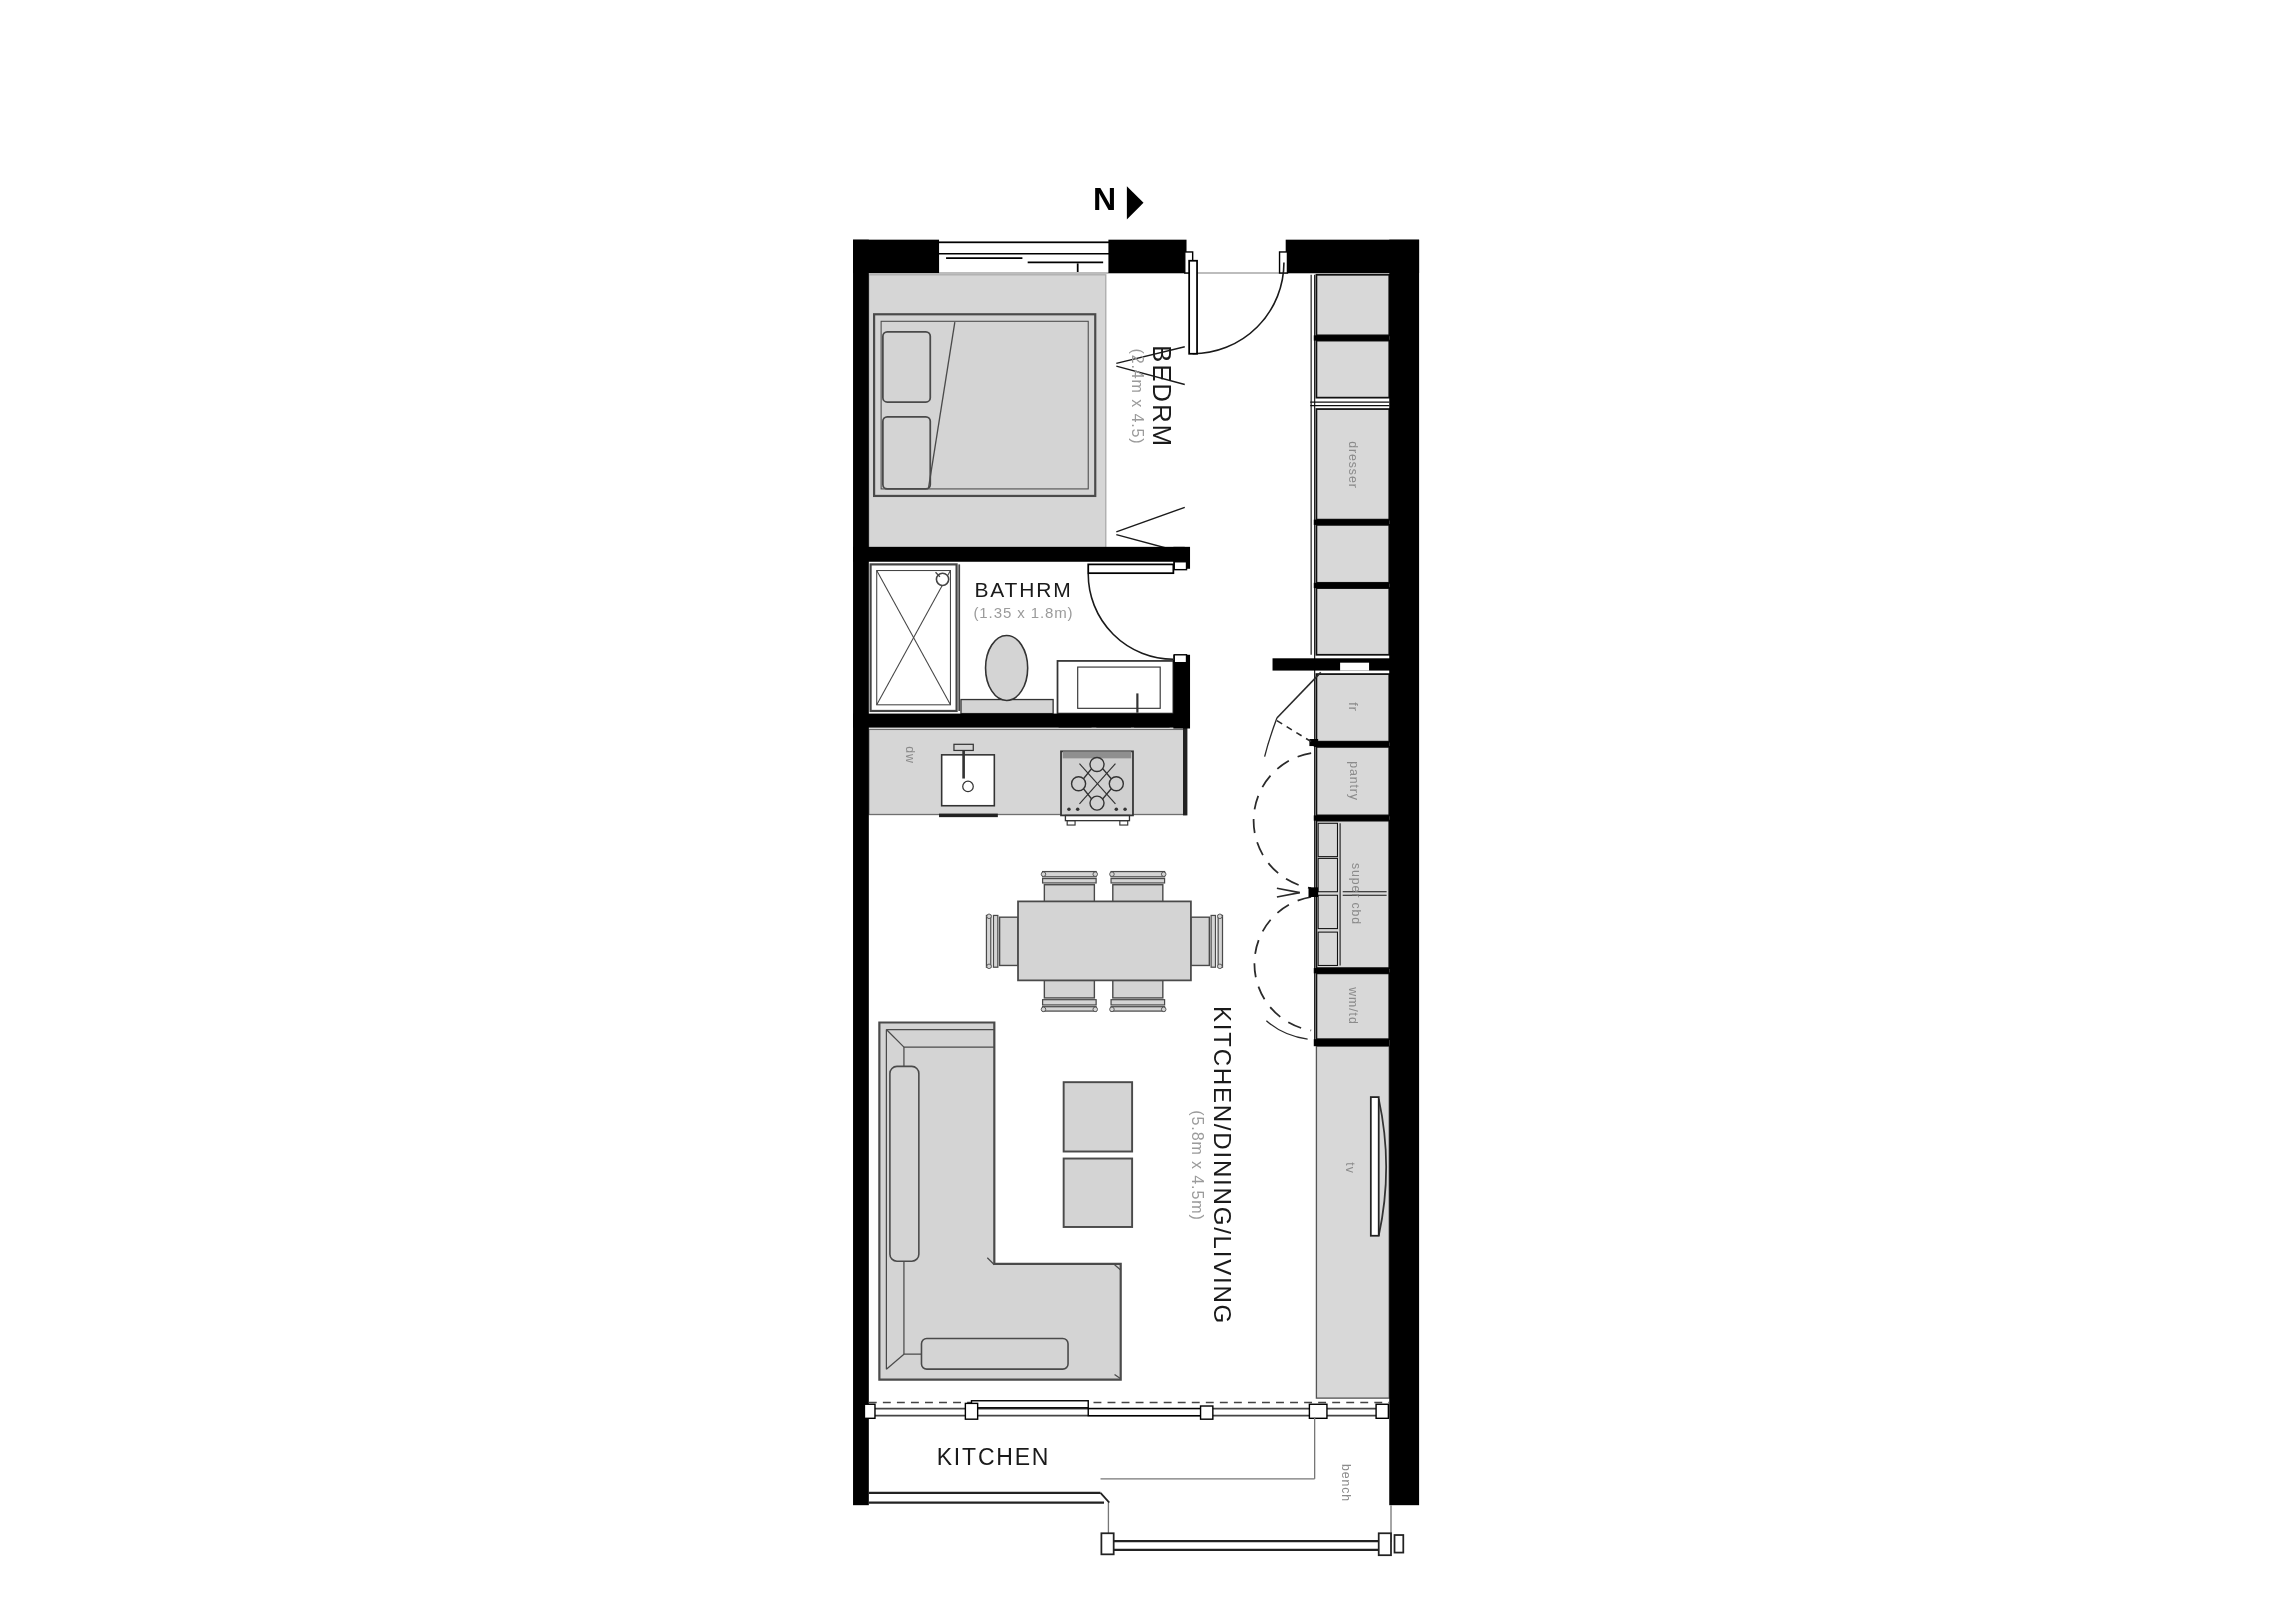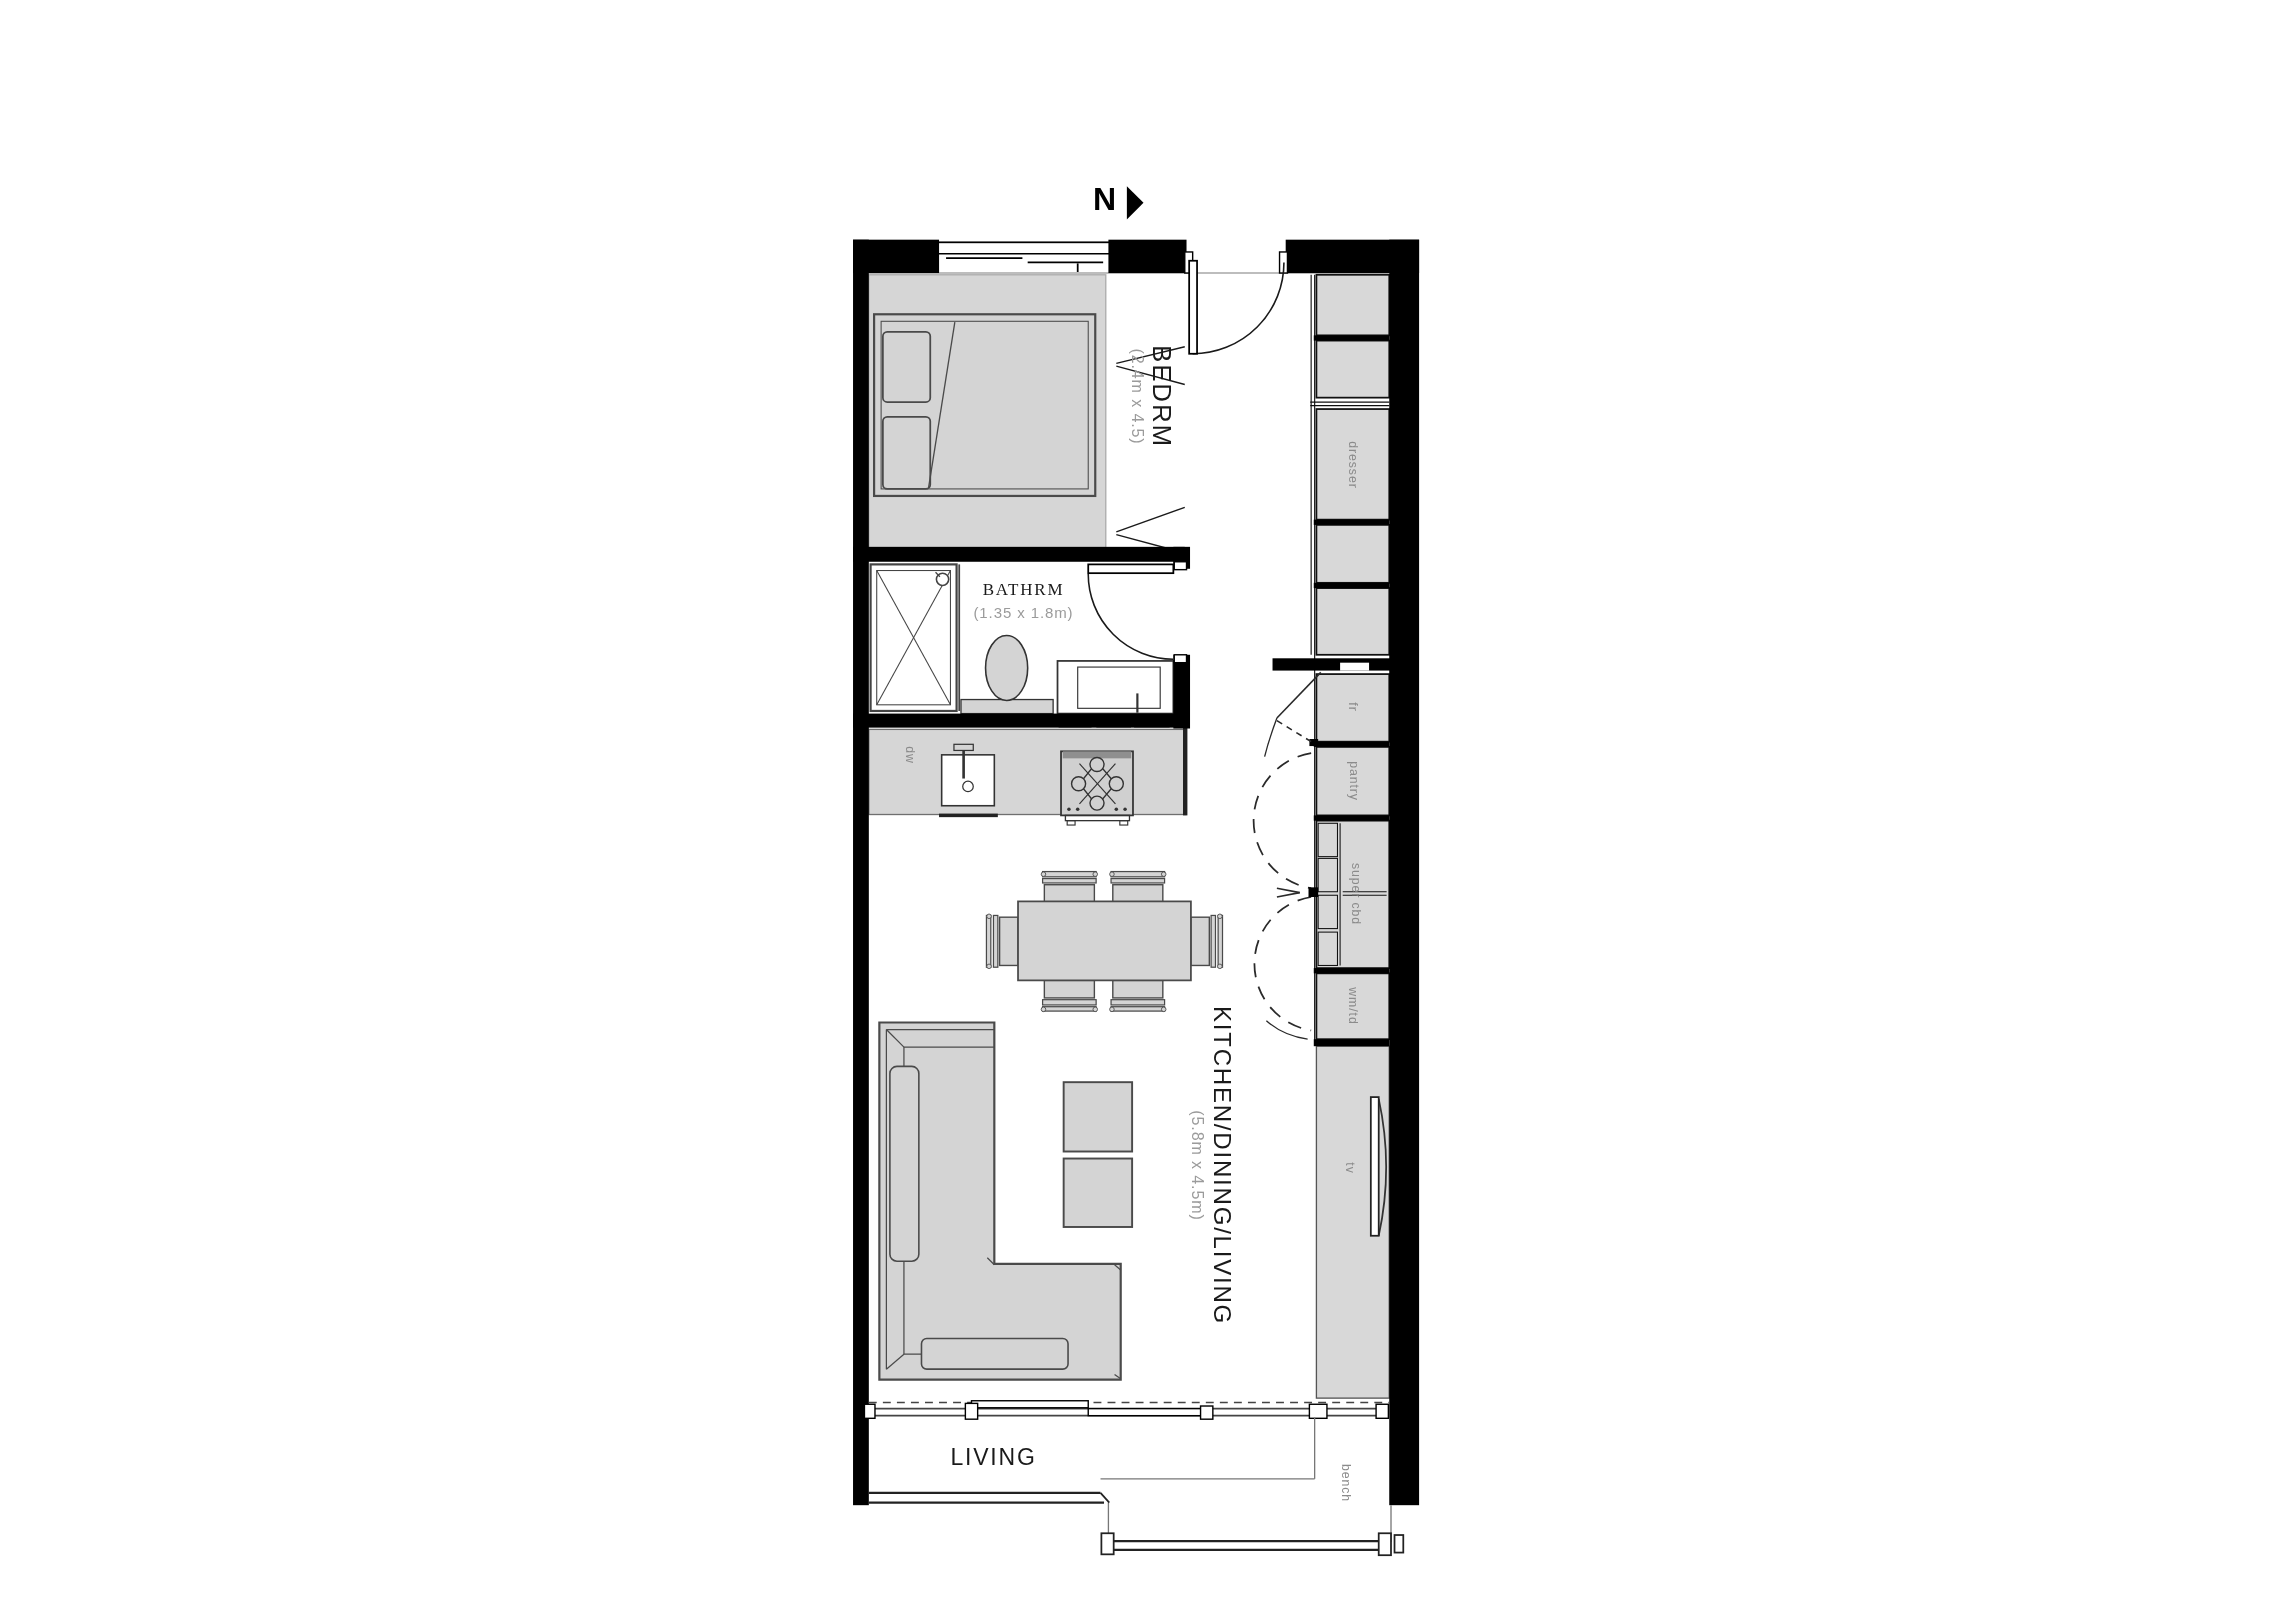--- a/index.html
+++ b/index.html
@@ -294,31 +294,31 @@
 </svg>
 
 <div class="north" style="left:1093px;top:181px;">N</div>
 
 <div class="rot" style="left:1072px;top:371px;width:158px;height:51px;">
   <div class="room-title" style="font-size:26px;">BEDRM</div>
   <div class="room-dim">(2.4m x 4.5)</div>
 </div>
 
 <div class="hor" style="left:936px;top:577px;width:175px;">
-  <div class="room-title" style="font-size:17px;line-height:26px;font-family:Liberation Serif, serif;">BATHRM</div>
+  <div class="room-title" style="font-size:21px;line-height:26px;">BATHRM</div>
   <div class="room-dim" style="font-size:15px;line-height:19.3px;">(1.35 x 1.8m)</div>
 </div>
 
 <div class="rot" style="left:1066px;top:1141px;width:290px;height:49px;">
   <div class="room-title">KITCHEN/DINING/LIVING</div>
   <div class="room-dim">(5.8m x 4.5m)</div>
 </div>
 
 <div class="hor" style="left:906px;top:1443px;width:175px;">
-  <div class="room-title" style="font-size:23px;">LIVING</div>
+  <div class="room-title" style="font-size:23px;">KITCHEN</div>
 </div>
 
 <div class="rot fix" style="left:1326px;top:458px;width:53px;height:14px;">dresser</div>
 <div class="rot fix" style="left:1341px;top:700px;width:24.6px;height:14px;">fr</div>
 <div class="rot fix" style="left:1327px;top:774px;width:53px;height:14px;">pantry</div>
 <div class="rot fix" style="left:1321px;top:887px;width:70px;height:14px;">super cbd</div>
 <div class="rot fix" style="left:1331px;top:999px;width:44px;height:14px;">wm/td</div>
 <div class="rot fix" style="left:1337px;top:1161px;width:26px;height:14px;">tv</div>
 <div class="rot fix" style="left:1321px;top:1476px;width:49px;height:14px;">bench</div>
 <div class="rot fix" style="left:897px;top:748px;width:26px;height:14px;">dw</div>

